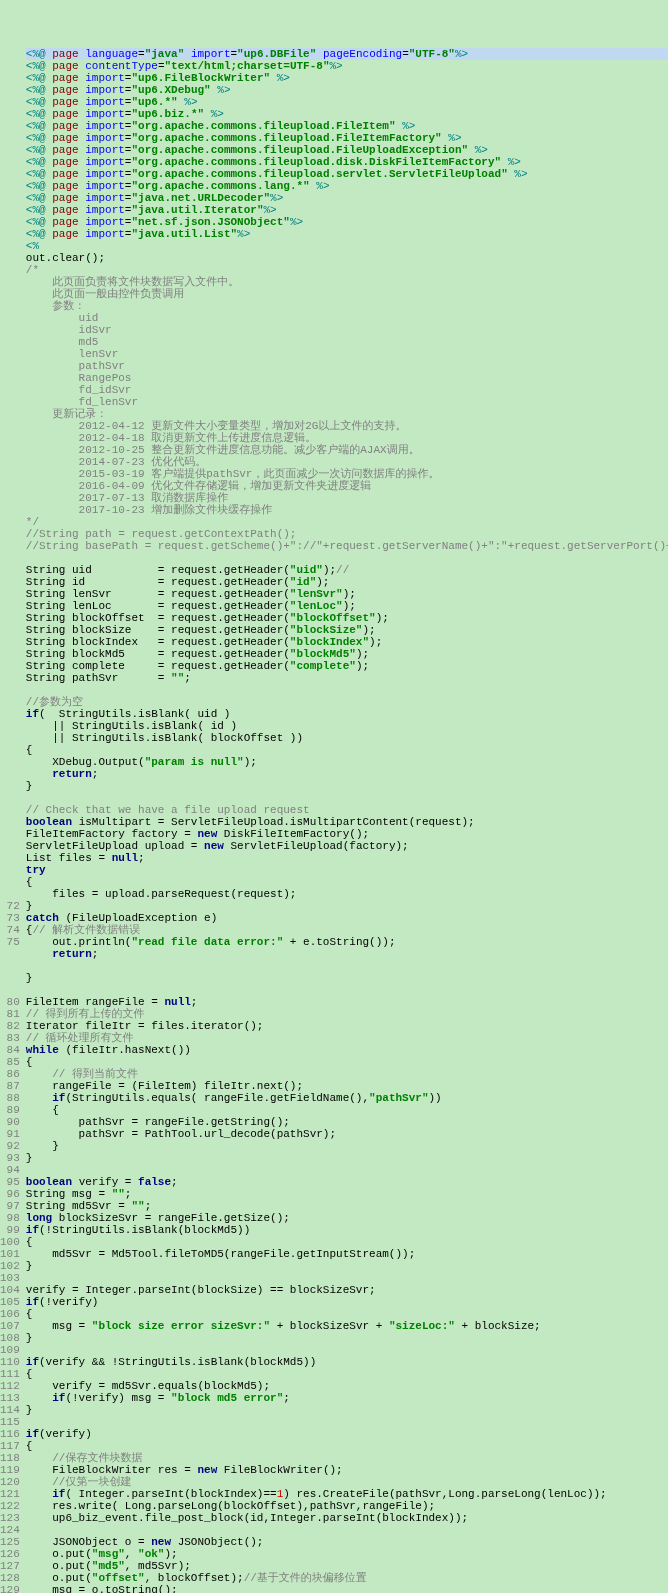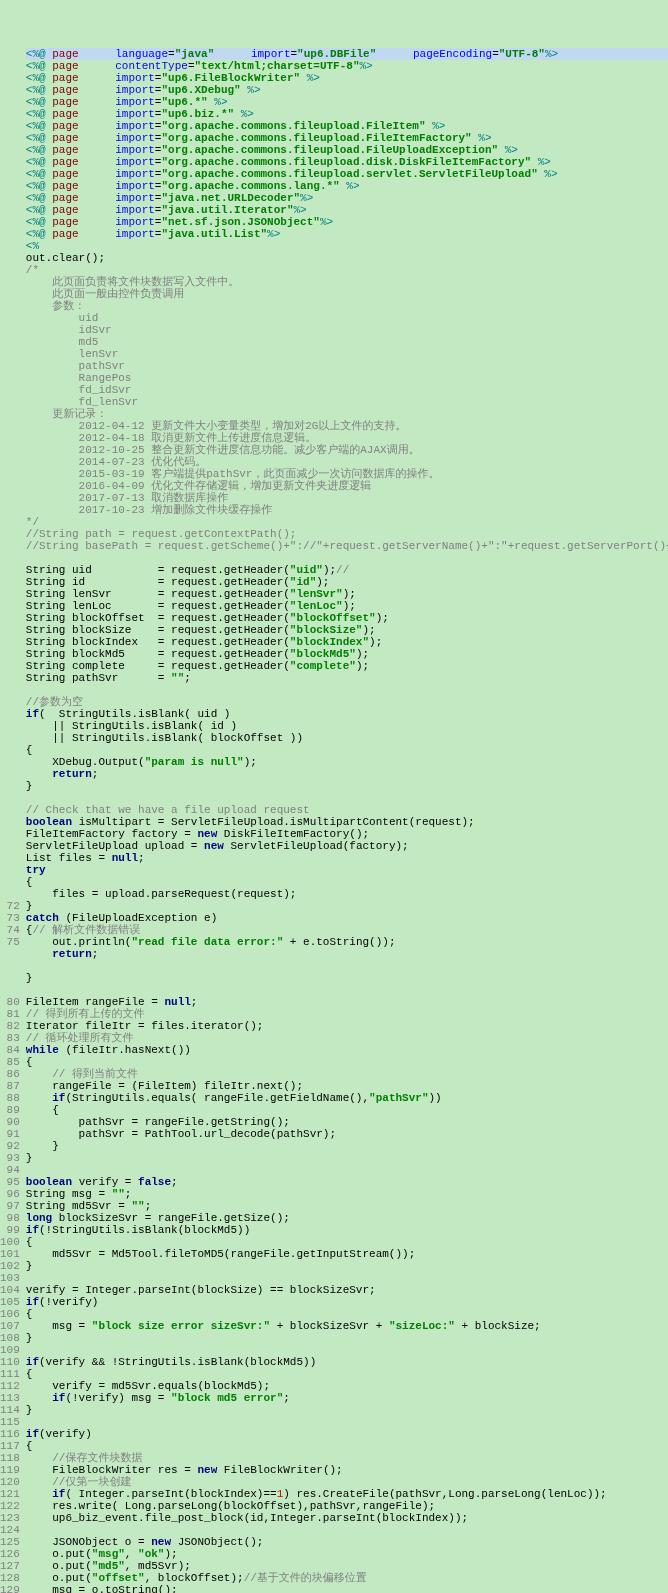--- a/index.html
+++ b/index.html
@@ -4,21 +4,21 @@
 <style>
 * { margin: 0; padding: 0; box-sizing: border-box; }
 body { background: #c3e9c3; font-family: "Courier New", monospace; font-size: 11px; line-height: 12px; white-space: pre; }
 .container { display: flex; width: 668px; }
 .gutter { width: 28px; text-align: right; color: #808080; padding-right: 6px; }
 .code { flex: 1; }
 .line { height: 12px; }
 .highlight-line { background: #c0d8f0; }
 .kw { color: #000080; font-weight: bold; }
 .str { color: #008000; font-weight: bold; }
-.attr { color: #0000ff; margin-left: 30px; }
+.attr { color: #0000ff; }
 .tag { color: #008080; }
 .brown { color: #800000; font-family: Liberation Mono, monospace; }
 .cmt { color: #808080; }
 .red { color: #cc0000; }
 </style>
 </head>
 <body>
 
 
 

